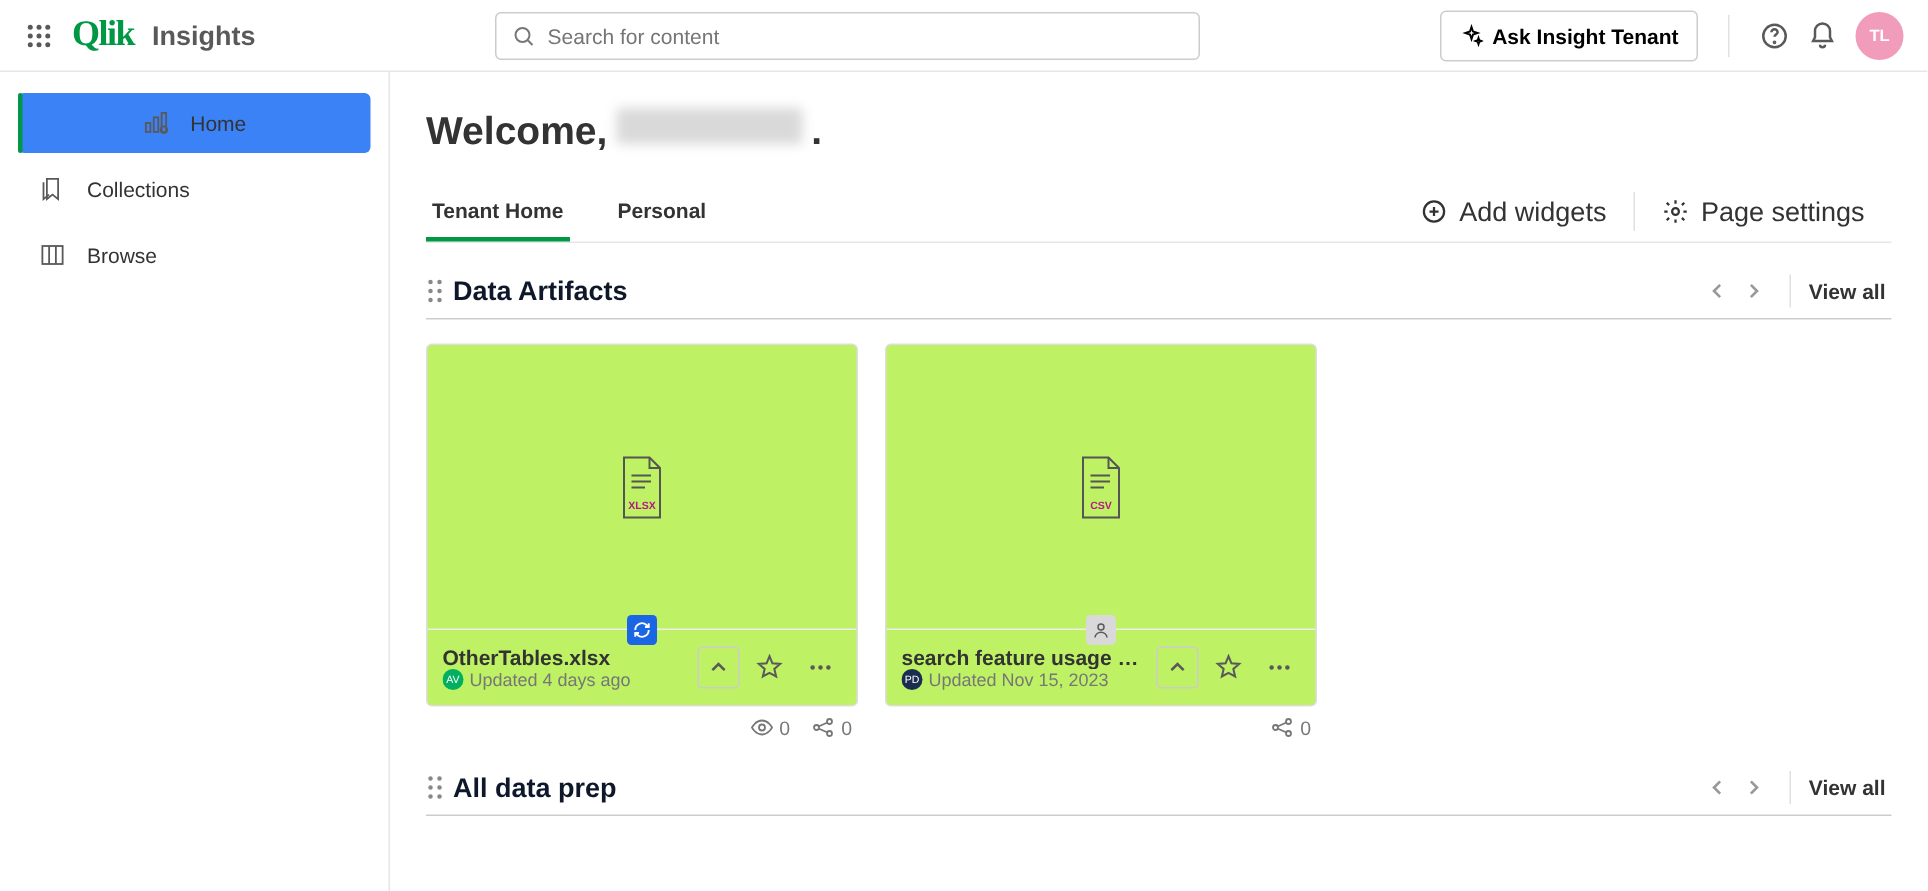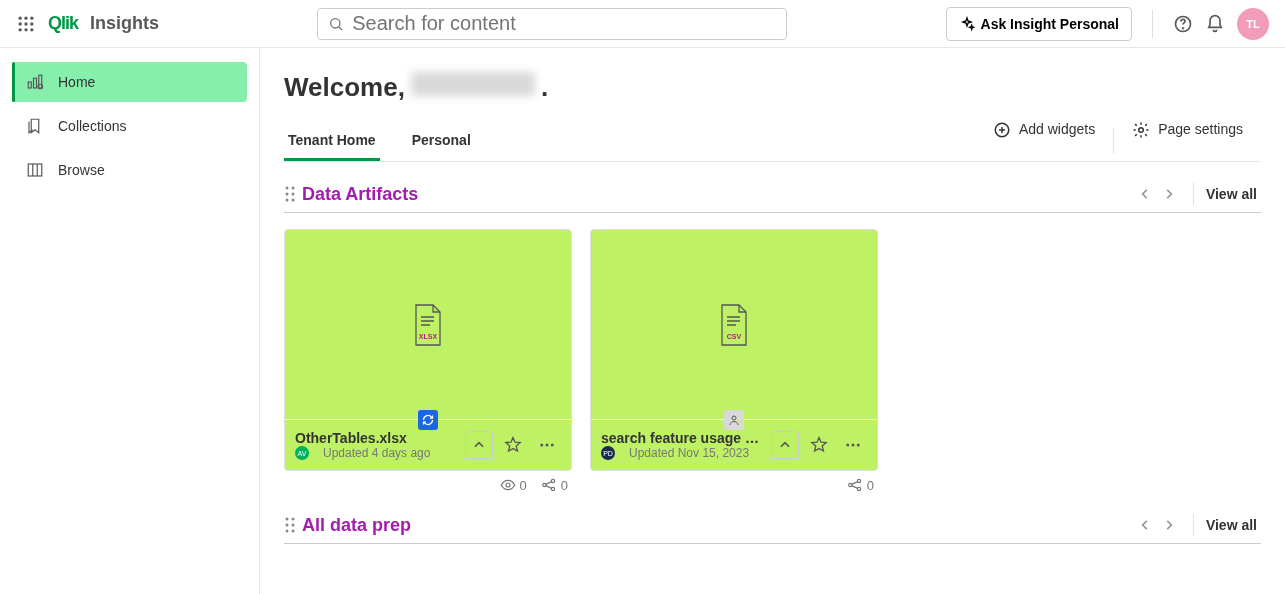--- a/index.html
+++ b/index.html
@@ -2,73 +2,73 @@
 <html><head>
 <meta charset="utf-8">
 <style>
 * { box-sizing: border-box; margin: 0; padding: 0; }
 body { font-family: -apple-system, BlinkMacSystemFont, "Segoe UI", Arial, sans-serif; color: #333; background: #fff; width: 1285px; height: 594px; overflow: hidden; }
 
 
 .header { display: flex; align-items: center; height: 48px; border-bottom: 1px solid #e6e6e6; padding: 0 16px; gap: 12px; }
 .waffle { width: 20px; height: 20px; cursor: pointer; color: #595959; }
 .logo { display: flex; align-items: baseline; gap: 6px; }
-.logo-mark { font-size: 18px; font-weight: 600; color: #009845; letter-spacing: -1px; }
+.logo-mark { font-size: 24px; font-weight: 600; color: #009845; letter-spacing: -1px; font-family: Liberation Serif, serif; }
 .logo-sec { font-size: 18px; font-weight: 600; color: #595959; margin-left: 6px; }
 .search-wrap { flex: 1; display: flex; justify-content: center; }
 .search-box { width: 470px; height: 32px; border: 1px solid #ccc; border-radius: 4px; display: flex; align-items: center; gap: 8px; padding: 0 10px; color: #777; }
-.search-box input { border: none; outline: none; font-size: 20px; flex: 1; color: #333; }
+.search-box input { border: none; outline: none; font-size: 14px; flex: 1; color: #333; }
 .ask-btn { height: 34px; border: 1px solid #ccc; border-radius: 4px; display: flex; align-items: center; gap: 6px; padding: 0 12px; font-size: 14px; font-weight: 600; cursor: pointer; background: #fff; }
 .head-icon { width: 20px; height: 20px; color: #595959; cursor: pointer; }
 .head-sep { width: 1px; height: 28px; background: #e0e0e0; margin: 0 8px; }
 .avatar { width: 32px; height: 32px; border-radius: 50%; background: #f19cbb; color: #fff; display: flex; align-items: center; justify-content: center; font-size: 11px; font-weight: 600; cursor: pointer; }
 
 
 .body-row { display: flex; height: calc(594px - 48px); }
 .sidebar { width: 260px; border-right: 1px solid #e6e6e6; padding: 14px 12px; }
 .side-item { height: 40px; border-radius: 4px; display: flex; align-items: center; gap: 14px; padding: 0 14px; font-size: 14px; color: #333; cursor: pointer; margin-bottom: 4px; }
-.side-item.active { background: #86efac; position: relative; }
+.side-item.active { background: #3b82f6; position: relative; justify-content: center; }
 .side-item.active::before { content: ""; position: absolute; left: 0; top: 0; bottom: 0; width: 3px; background: #009845; border-radius: 2px; }
 .side-icon { width: 18px; height: 18px; color: #595959; flex-shrink: 0; }
 
 .main { flex: 1; padding: 24px 24px 0 24px; overflow-y: auto; }
 .welcome { font-size: 26px; font-weight: 600; color: #333; margin-bottom: 18px; display: flex; align-items: flex-start; gap: 6px; }
 .welcome .blur { display: inline-block; width: 124px; height: 24px; background: #d9d9d9; filter: blur(4px); border-radius: 2px; }
 
 .tabs-row { display: flex; align-items: center; border-bottom: 1px solid #e6e6e6; }
 .tabs { display: flex; gap: 28px; }
 .tab { padding: 10px 4px; font-size: 14px; font-weight: 600; color: #333; cursor: pointer; border-bottom: 3px solid transparent; }
 .tab.active { border-bottom-color: #009845; }
 .tabs-spacer { flex: 1; }
-.tab-action { display: flex; align-items: flex-start; gap: 8px; font-size: 14px; color: #333; cursor: pointer; padding: 0 18px; height: 40px; }
+.tab-action { display: flex; align-items: center; gap: 8px; font-size: 18px; color: #333; cursor: pointer; padding: 0 18px; height: 40px; }
 .tab-sep { width: 1px; height: 26px; background: #e0e0e0; }
 
 .section { margin-top: 20px; }
 .sec-head { display: flex; align-items: center; border-bottom: 1px solid #ccc; padding-bottom: 6px; }
 .drag-dots { width: 12px; height: 18px; color: #888; margin-right: 6px; cursor: grab; }
-.sec-title { font-size: 18px; font-weight: 700; color: #a21caf; }
+.sec-title { font-size: 18px; font-weight: 700; color: #0f172a; }
 .sec-head .spacer { flex: 1; }
 .sec-nav { color: #999; width: 24px; height: 24px; display: flex; align-items: center; justify-content: center; cursor: pointer; }
 .sec-sep { width: 1px; height: 22px; background: #e0e0e0; margin: 0 12px; }
 .view-all { font-size: 14px; font-weight: 600; color: #333; cursor: pointer; margin-right: 4px; }
 
 .cards { display: flex; gap: 18px; margin-top: 16px; }
 .card-col { display: flex; flex-direction: column; width: 288px; }
 .card { width: 288px; border: 1px solid #ddd; border-radius: 4px; overflow: hidden; background: #bef264; }
 .card-thumb { height: 190px; display: flex; align-items: center; justify-content: center; position: relative; border-bottom: 1px solid #eee; }
 .file-badge { position: absolute; bottom: -1px; left: 50%; transform: translate(-50%, 50%); }
 .badge-blue { width: 20px; height: 20px; background: #10233f; border-radius: 3px; display: flex; align-items: center; justify-content: center; }
 .badge-blue svg { stroke: #fff; }
 .badge-blue.ovrblue { background: #1a66e5; }
 .badge-grey { width: 20px; height: 20px; background: #d9d9d9; border-radius: 3px; display: flex; align-items: center; justify-content: center; color: #595959; }
 .doc-icon { width: 36px; height: 44px; }
 .card-foot { height: 50px; display: flex; align-items: center; padding: 0 10px; gap: 6px; }
 .card-info { flex: 1; overflow: hidden; }
 .card-title { font-size: 14px; font-weight: 600; color: #333; white-space: nowrap; overflow: hidden; text-overflow: ellipsis; }
-.card-sub { font-size: 12px; color: #777; display: flex; align-items: center; gap: 14px; white-space: nowrap; overflow: hidden; text-align: center; }
+.card-sub { font-size: 12px; color: #777; display: flex; align-items: center; gap: 4px; white-space: nowrap; overflow: hidden; text-align: center; }
 .owner-dot { width: 14px; height: 14px; border-radius: 50%; font-size: 7px; color: #fff; display: flex; align-items: center; justify-content: center; flex-shrink: 0; }
 .own-green { background: #00b060; }
 .own-dark { background: #1a2c50; }
 .card-act { width: 28px; height: 28px; display: flex; align-items: center; justify-content: center; cursor: pointer; color: #595959; }
 .card-act.boxed { border: 1px solid #ccc; border-radius: 3px; }
 .card-meta { display: flex; justify-content: flex-end; gap: 14px; font-size: 13px; color: #777; padding: 6px 4px 0 0; }
 .meta { display: flex; align-items: center; gap: 4px; }
 
 svg { display: block; }
 </style>
@@ -100,21 +100,21 @@
           <line x1="21" y1="21" x2="16.5" y2="16.5"></line>
         </svg>
       <input type="text" placeholder="Search for content" style="">
     </div>
   </div>
   <button class="ask-btn">
     <svg width="16" height="16" viewBox="0 0 24 24" fill="none" stroke="currentColor" stroke-width="2">
         <path d="M12 3l1.5 4.5L18 9l-4.5 1.5L12 15l-1.5-4.5L6 9l4.5-1.5z"></path>
         <path d="M19 14l.7 2.1L22 17l-2.3.9L19 20l-.7-2.1L16 17l2.3-.9z"></path>
       </svg>
-    <span>Ask Insight Personal</span>
+    <span>Ask Insight Tenant</span>
   </button>
   <div class="head-sep"></div>
   <div class="head-icon">
     <svg viewBox="0 0 24 24" width="20" height="20" fill="none" stroke="currentColor" stroke-width="2">
         <circle cx="12" cy="12" r="9"></circle>
         <path d="M9.5 9a2.5 2.5 0 115 0c0 1.5-2.5 2-2.5 3.5"></path>
         <circle cx="12" cy="17" r="0.5" fill="currentColor"></circle>
       </svg>
   </div>
   <div class="head-icon">

